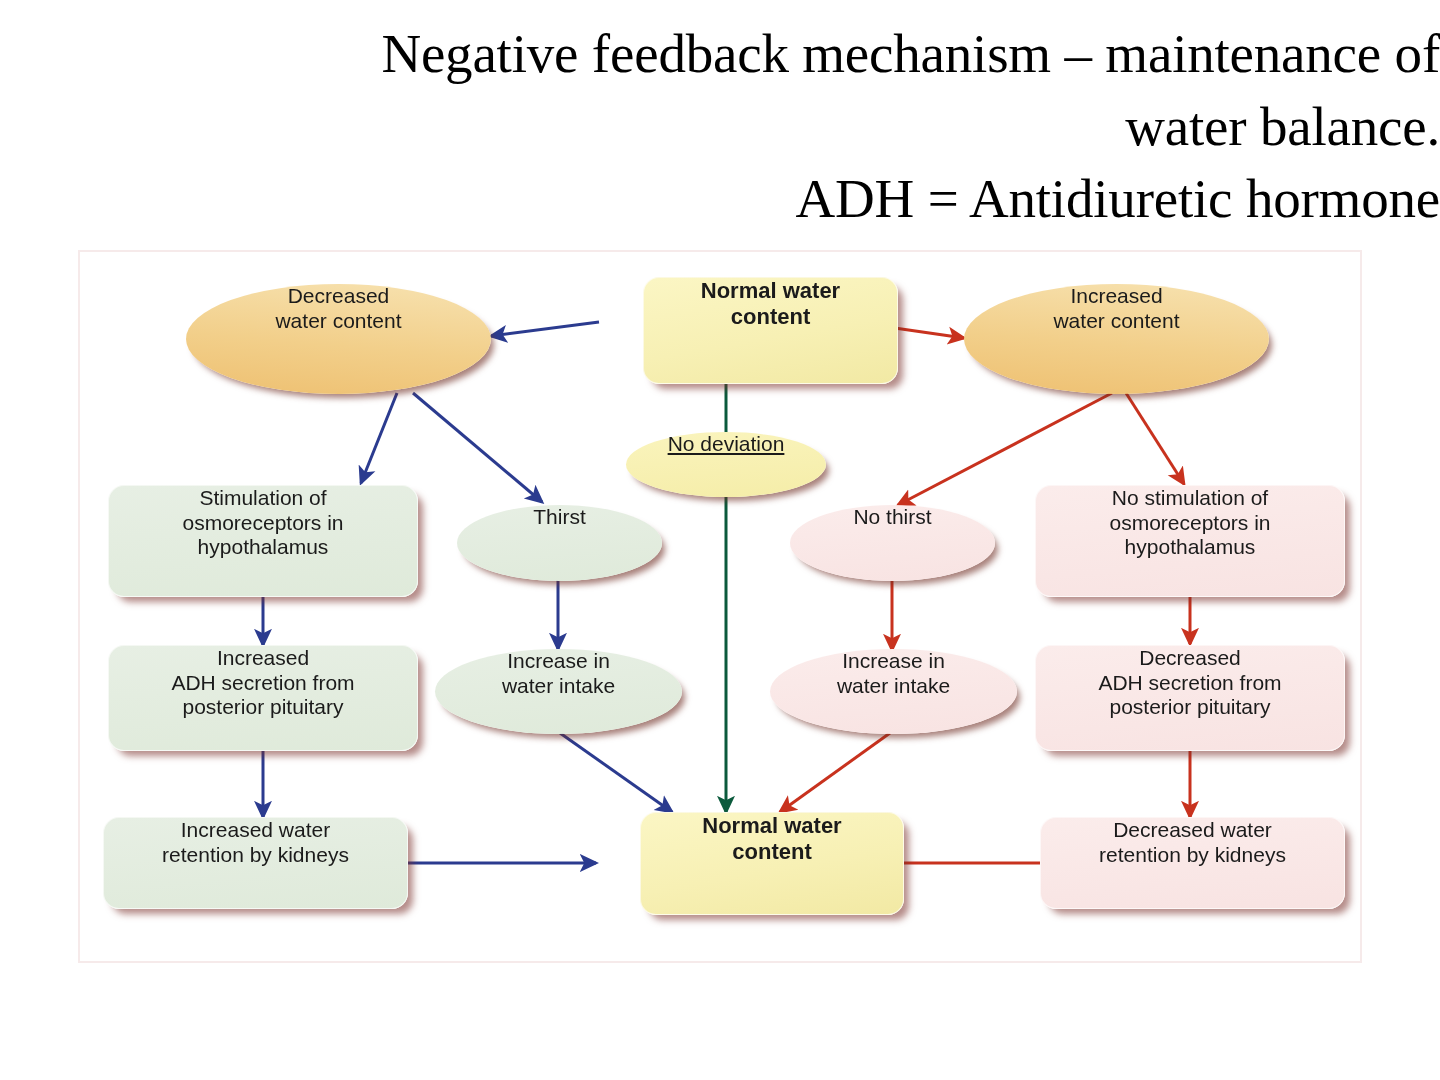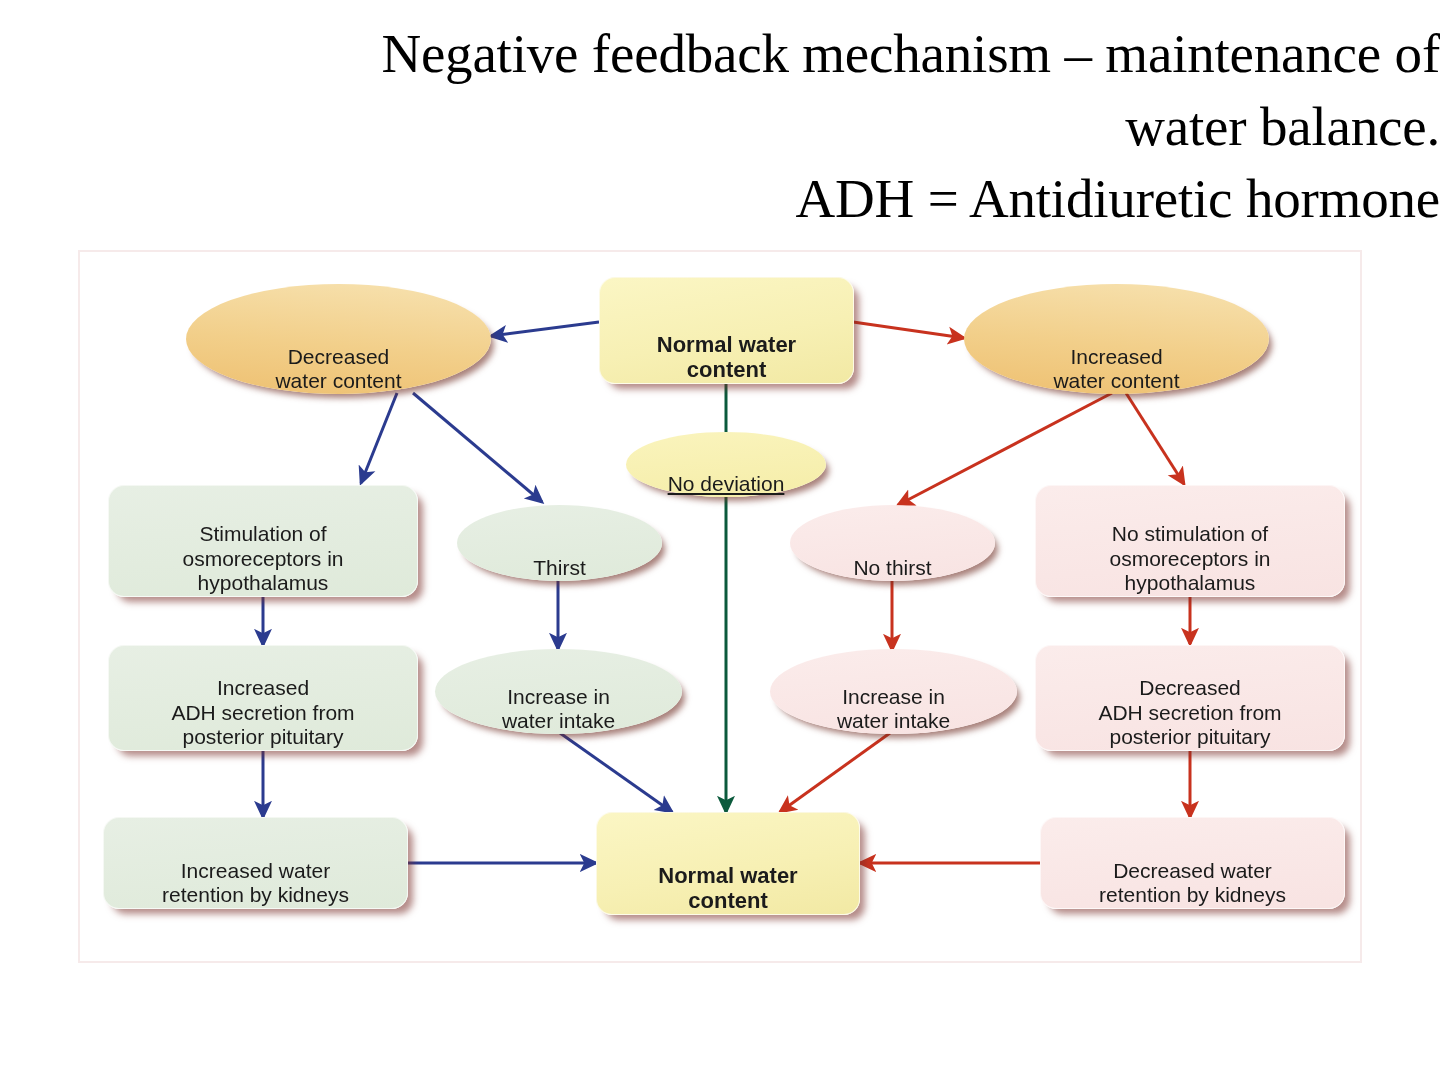--- a/index.html
+++ b/index.html
@@ -56,21 +56,21 @@
     width: 1284px;
     height: 713px;
     pointer-events: none;
   }
 
   
   .node {
     position: absolute;
     box-sizing: border-box;
     display: flex;
-    align-items: flex-end;
+    align-items: flex-start;
     justify-content: center;
     text-align: center;
     color: #1b1b1b;
     font-size: 21px;
     line-height: 1.17;
     white-space: pre-line;
   }
 
   .box {
     border-radius: 16px;
@@ -78,20 +78,21 @@
     border: 1px solid rgba(255,255,255,0.65);
   }
   .ellipse {
     border-radius: 50%;
     box-shadow: 5px 6px 6px -2px rgba(110, 45, 35, 0.6);
   }
 
   
   .n-yellow {
     background: linear-gradient(170deg, #fbf6c4 0%, #f7f0b4 55%, #f2e9a4 100%);
+    margin-left: 44px;
   }
   .n-yellow-ell {
     background: linear-gradient(175deg, #faf4bd 0%, #f5eda8 100%);
   }
   .n-orange {
     background: linear-gradient(185deg, #f7e2b0 0%, #f2cf8a 55%, #eec071 100%);
   }
   .n-green {
     background: linear-gradient(175deg, #e7efe4 0%, #dfeada 100%);
   }

